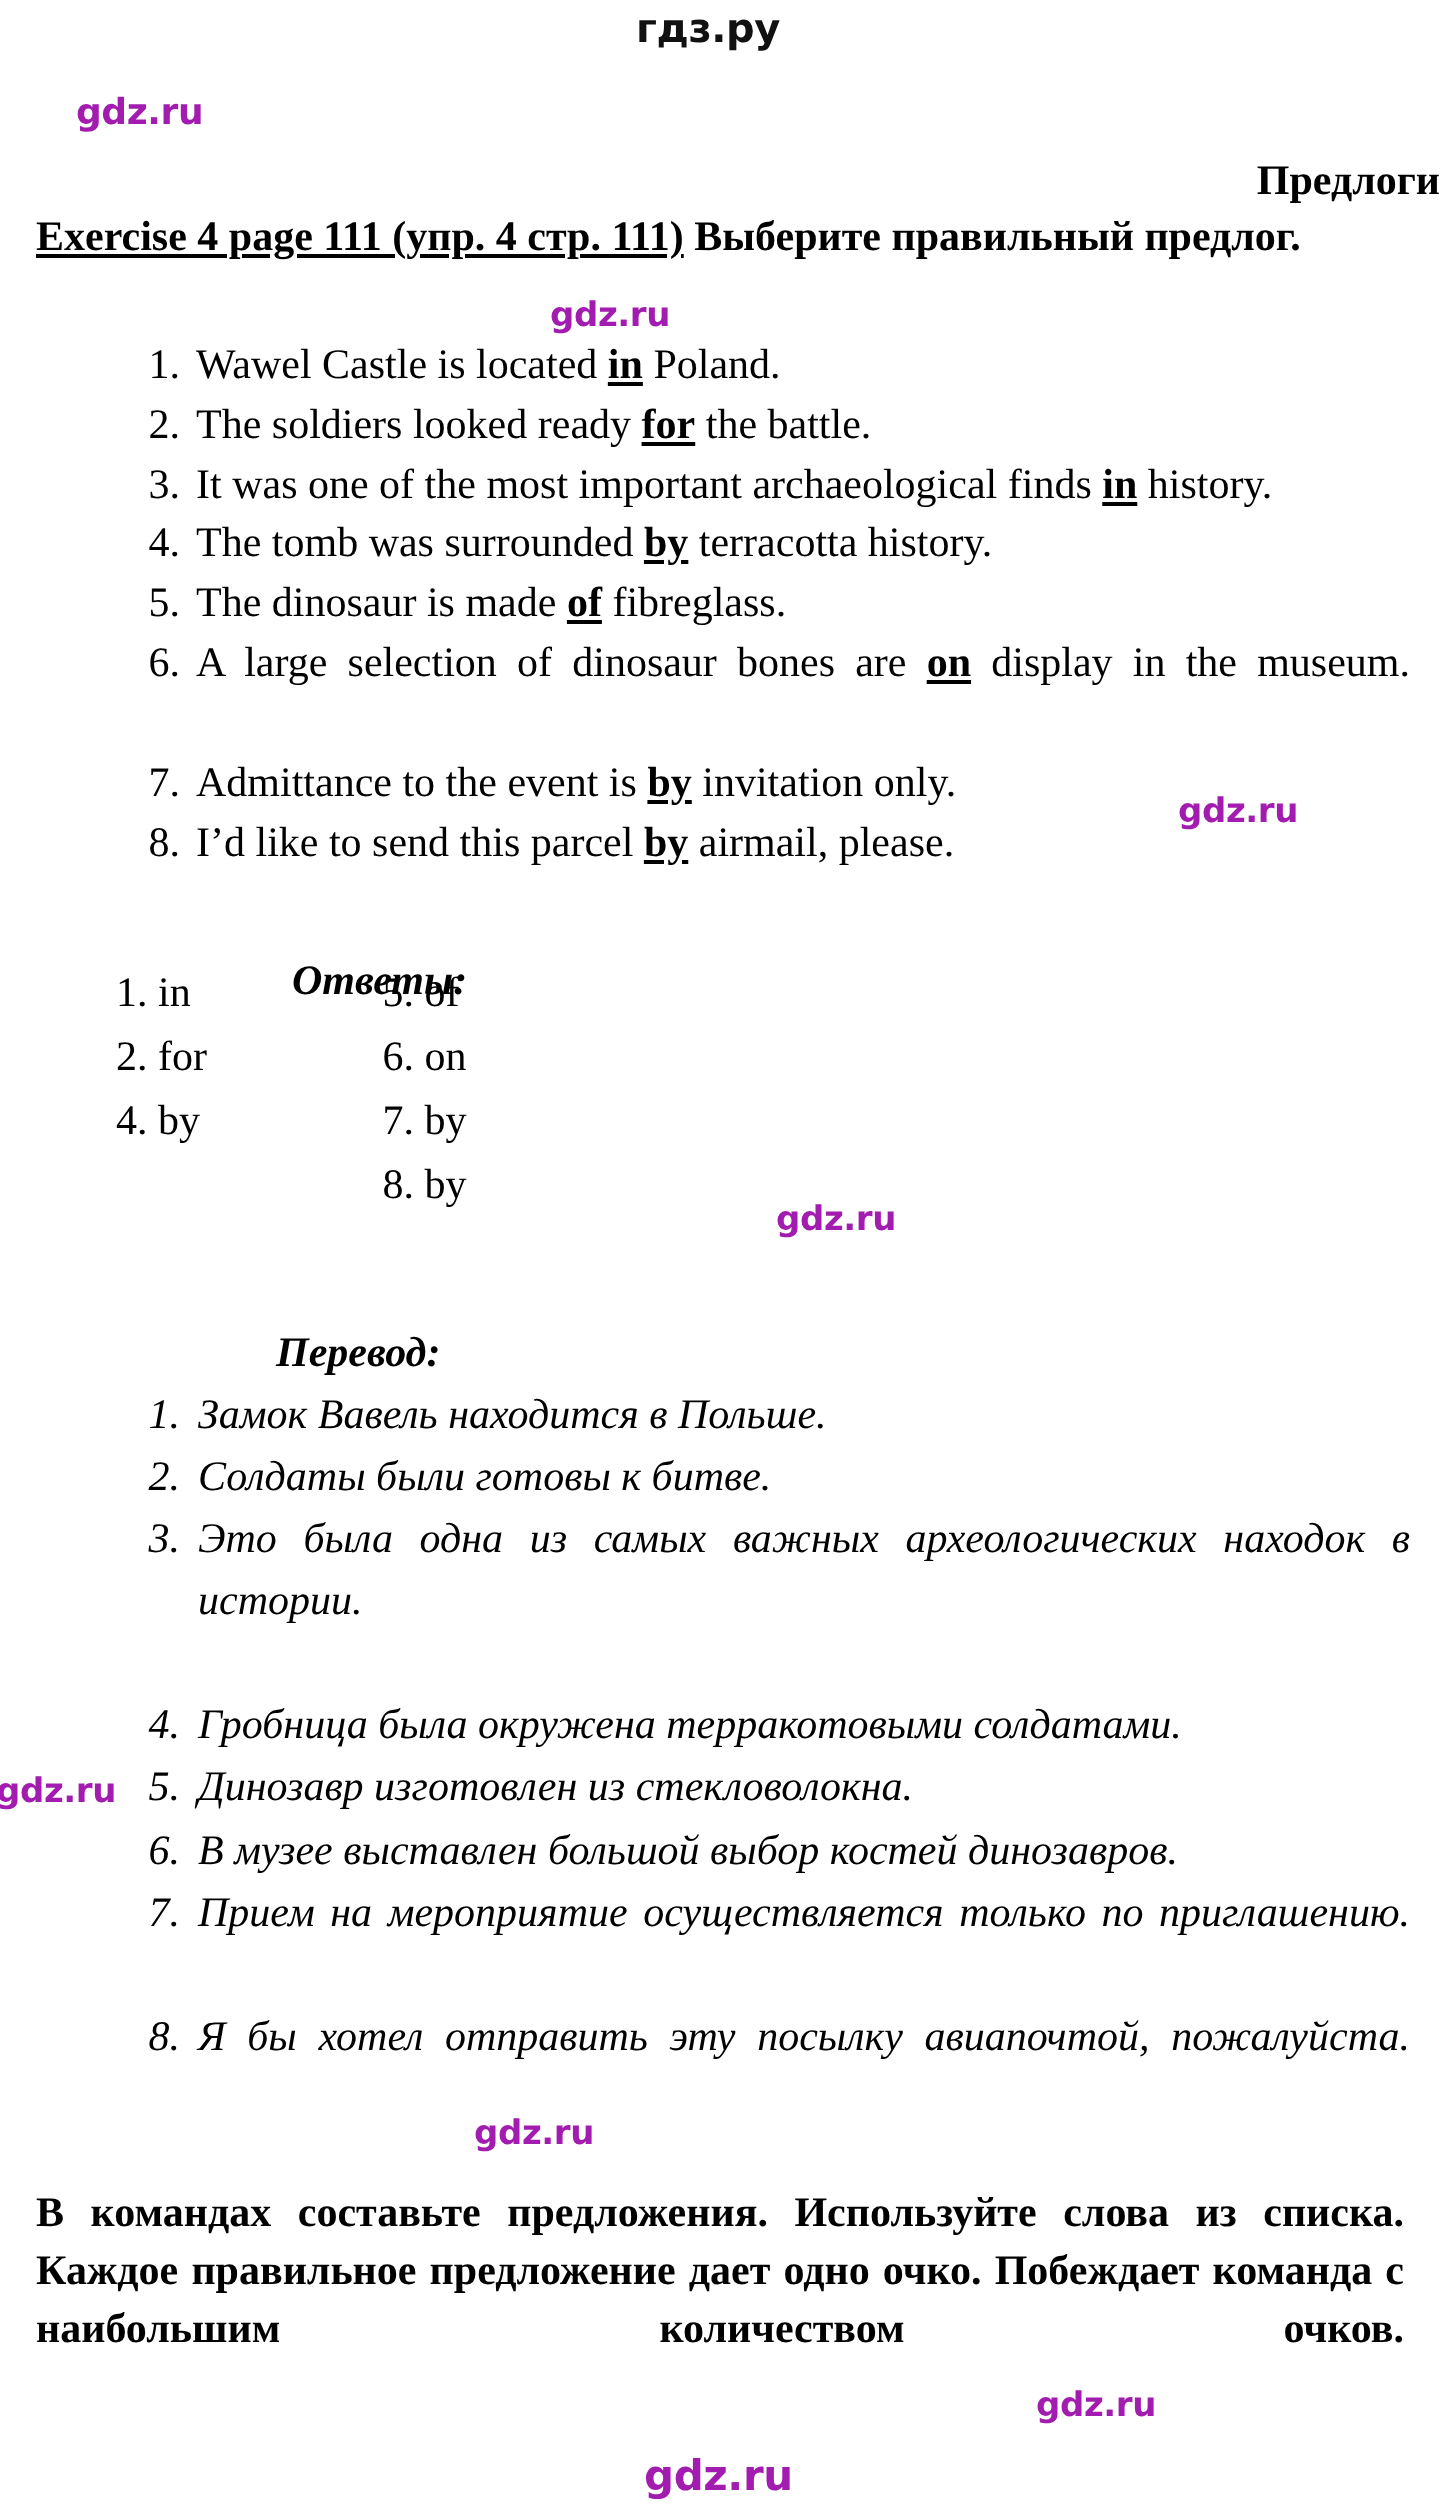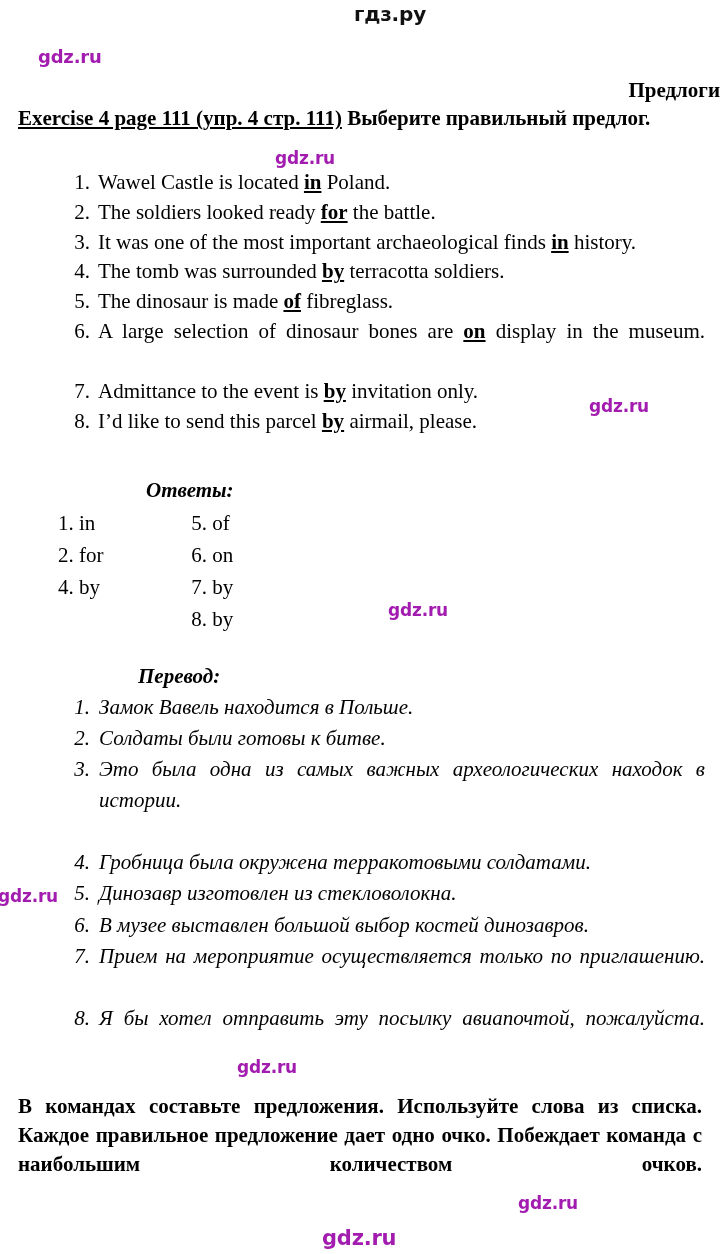--- a/index.html
+++ b/index.html
@@ -18,21 +18,21 @@
 
   
   .wm {
     position: absolute;
     font-family: "DejaVu Sans", sans-serif;
     font-weight: bold;
     color: #a21caf;
     white-space: nowrap;
     letter-spacing: -0.2px;
   }
-  .wm-top     { left: 318px; top: 2px;    font-size: 20px; color:#111;margin-left:36px; }
+  .wm-top     { left: 318px; top: 2px;    font-size: 20px; color:#111; }
   .wm-a       { left: 38px;  top: 46px;   font-size: 18px; }
   .wm-b       { left: 275px; top: 148px;  font-size: 17px; }
   .wm-c       { left: 589px; top: 396px;  font-size: 17px; }
   .wm-d       { left: 388px; top: 600px;  font-size: 17px; }
   .wm-e       { left: -2px;  top: 886px;  font-size: 17px; }
   .wm-f       { left: 237px; top: 1057px; font-size: 17px; }
   .wm-g       { left: 518px; top: 1193px; font-size: 17px; }
   .wm-h       { left: 322px; top: 1226px; font-size: 21px; }
 
   
@@ -95,21 +95,21 @@
     font-style: italic;
     font-size: 21px;
     margin-left: 46px;
   }
   #answers-head { left: 100px; top: 478px; }
   #trans-head   { left: 92px; top: 664px; }
 
   .answers {
     position: absolute;
     left: 58px;
-    top: 508px;
+    top: 481px;
     font-size: 21px;
     line-height: 1.52;
   }
   .answers-col {
     display: inline-block;
     vertical-align: top;
   }
   .answers-col.left  { width: 128px; }
 
   
@@ -171,21 +171,21 @@
       <div class="row">
         <span class="num">2.</span>
         <span class="txt"><span>The soldiers looked ready </span><b class="prep">for</b><span> the battle.</span></span>
       </div>
       <div class="row">
         <span class="num">3.</span>
         <span class="txt"><span>It was one of the most important archaeological finds </span><b class="prep">in</b><span> history.</span></span>
       </div>
       <div class="row">
         <span class="num">4.</span>
-        <span class="txt"><span>The tomb was surrounded </span><b class="prep">by</b><span> terracotta soldiers.</span></span>
+        <span class="txt"><span>The tomb was surrounded </span><b class="prep">by</b><span> terracotta history.</span></span>
       </div>
       <div class="row">
         <span class="num">5.</span>
         <span class="txt"><span>The dinosaur is made </span><b class="prep">of</b><span> fibreglass.</span></span>
       </div>
       <div class="row">
         <span class="num">6.</span>
         <span class="txt justify"><span>A large selection of dinosaur bones are </span><b class="prep">on</b><span> display in the museum.</span></span>
       </div>
       <div class="row">

